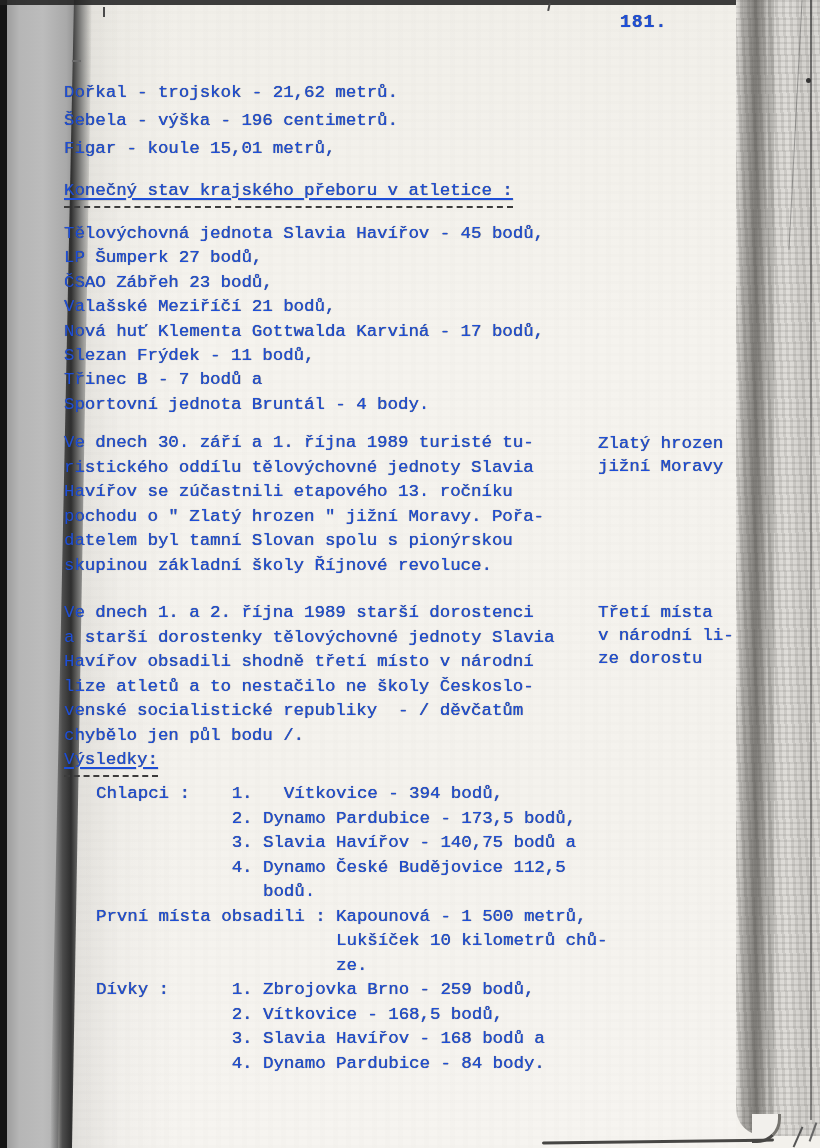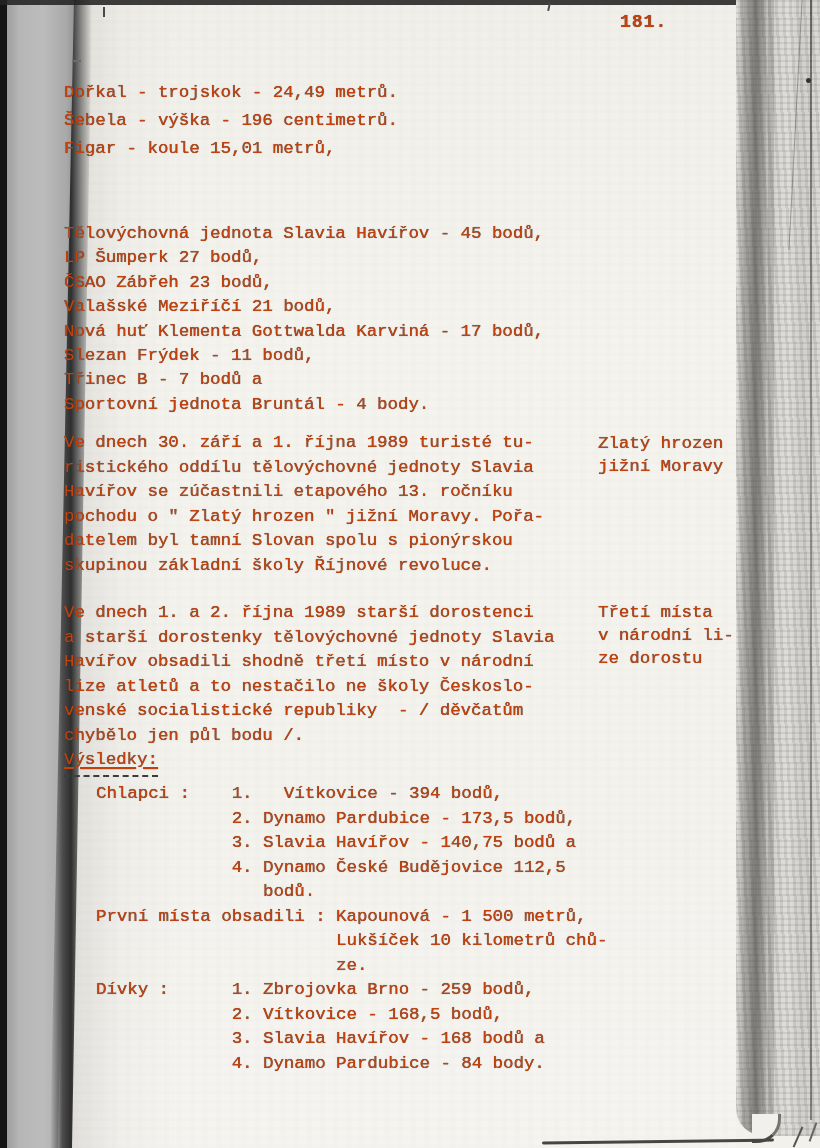--- a/index.html
+++ b/index.html
@@ -57,21 +57,21 @@
     border-bottom:3px solid #4a4947;border-right:3px solid #76746f;border-bottom-right-radius:24px;background:#f2f0ec;}
   .tick-br-1{position:absolute;left:797px;top:1126px;width:2px;height:22px;background:#555;transform:rotate(24deg);}
   .tick-br-2{position:absolute;left:812px;top:1122px;width:2px;height:20px;background:#666;transform:rotate(20deg);}
   
   .tick-top-1{position:absolute;left:103px;top:7px;width:2px;height:10px;background:#4a4a4a;}
   .tick-top-2{position:absolute;left:548px;top:3px;width:2px;height:8px;background:#4a4a4a;transform:rotate(12deg);}
   .stray-dash{position:absolute;left:72px;top:60px;width:9px;height:2px;background:#6b6b6b;}
   
   .typed{
     position:absolute;white-space:pre;
-    font-size:17.4px;line-height:24.5px;color:#c2410c;
+    font-size:17.4px;line-height:24.5px;color:#1d4ed8;
     text-shadow:0 0 0.7px rgba(58,58,58,0.85), 0.4px 0.4px 0.5px rgba(58,58,58,0.35);
   }
   .pagenum{left:620px;top:10px;font-size:18px;font-weight:bold;letter-spacing:1px;}
   .records{left:64px;top:79px;line-height:28px;}
   .heading-line{left:64px;top:179px;}
   .underlined{
     display:inline-block;
     text-decoration:underline;text-decoration-thickness:1.5px;text-underline-offset:3px;
     border-bottom:2px dashed #3c3c3c;padding-bottom:2px;
   }
@@ -107,22 +107,23 @@
   <div class="bottom-line"></div>
   <div class="tick-br-1"></div>
   <div class="tick-br-2"></div>
 
   <div class="tick-top-1"></div>
   <div class="tick-top-2"></div>
   <div class="stray-dash"></div>
 
   <div class="typed pagenum">181.</div>
 
-  <div class="typed records"><div>Dořkal - trojskok - 24,49 metrů.</div><div>Šebela - výška - 196 centimetrů.</div><div>Figar - koule 15,01 metrů,</div></div>
+  <div class="typed records"><div>Dořkal - trojskok - 21,62 metrů.</div><div>Šebela - výška - 196 centimetrů.</div><div>Figar - koule 15,01 metrů,</div></div>
 
+  <div class="typed heading-line"><span class="underlined">Konečný stav krajského přeboru v atletice :</span></div>
 
   <div class="typed standings"><div>Tělovýchovná jednota Slavia Havířov - 45 bodů,</div><div>LP Šumperk 27 bodů,</div><div>ČSAO Zábřeh 23 bodů,</div><div>Valašské Meziříčí 21 bodů,</div><div>Nová huť Klementa Gottwalda Karviná - 17 bodů,</div><div>Slezan Frýdek - 11 bodů,</div><div>Třinec B - 7 bodů a</div><div>Sportovní jednota Bruntál - 4 body.</div></div>
 
   <div class="typed para-tourism"><div>Ve dnech 30. září a 1. října 1989 turisté tu-</div><div>ristického oddílu tělovýchovné jednoty Slavia</div><div>Havířov se zúčastnili etapového 13. ročníku</div><div>pochodu o " Zlatý hrozen " jižní Moravy. Pořa-</div><div>datelem byl tamní Slovan spolu s pionýrskou</div><div>skupinou základní školy Říjnové revoluce.</div></div>
 
   <div class="typed note-1"><div>Zlatý hrozen</div><div>jižní Moravy</div></div>
 
   <div class="typed para-athletics"><div>Ve dnech 1. a 2. října 1989 starší dorostenci</div><div>a starší dorostenky tělovýchovné jednoty Slavia</div><div>Havířov obsadili shodně třetí místo v národní</div><div>lize atletů a to nestačilo ne školy Českoslo-</div><div>venské socialistické republiky  - / děvčatům</div><div>chybělo jen půl bodu /.</div></div>
 
   <div class="typed note-2"><div>Třetí místa</div><div>v národní li-</div><div>ze dorostu</div></div>

